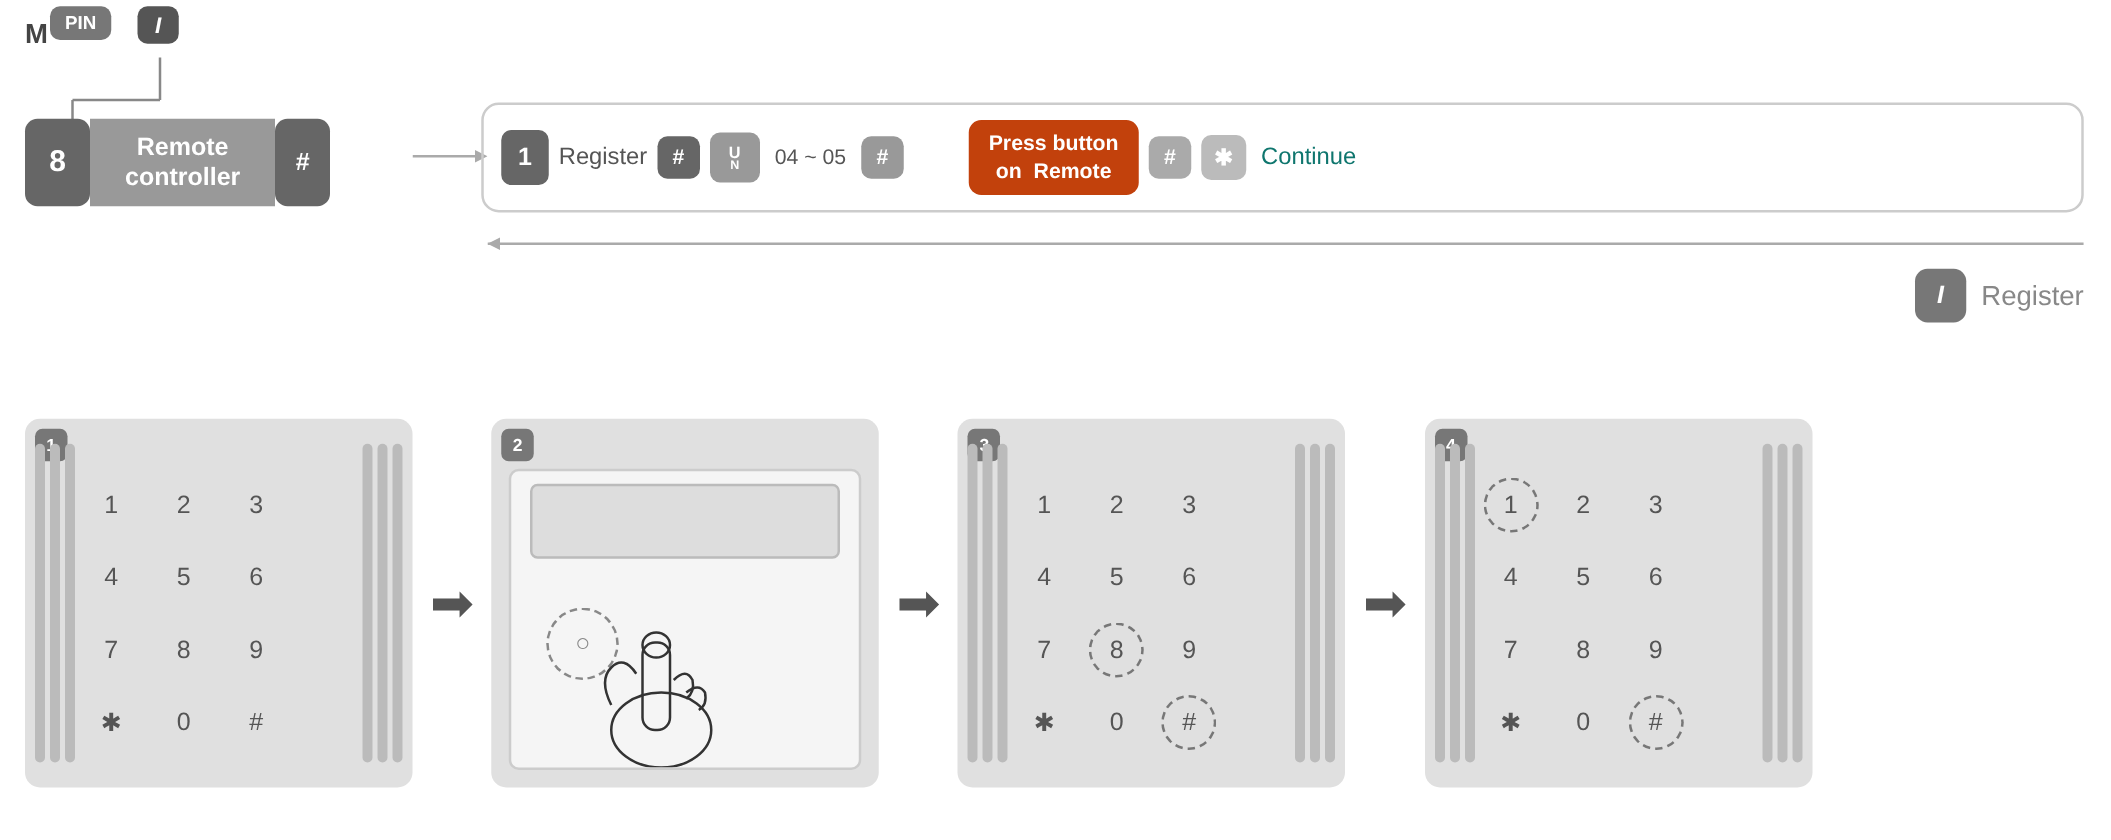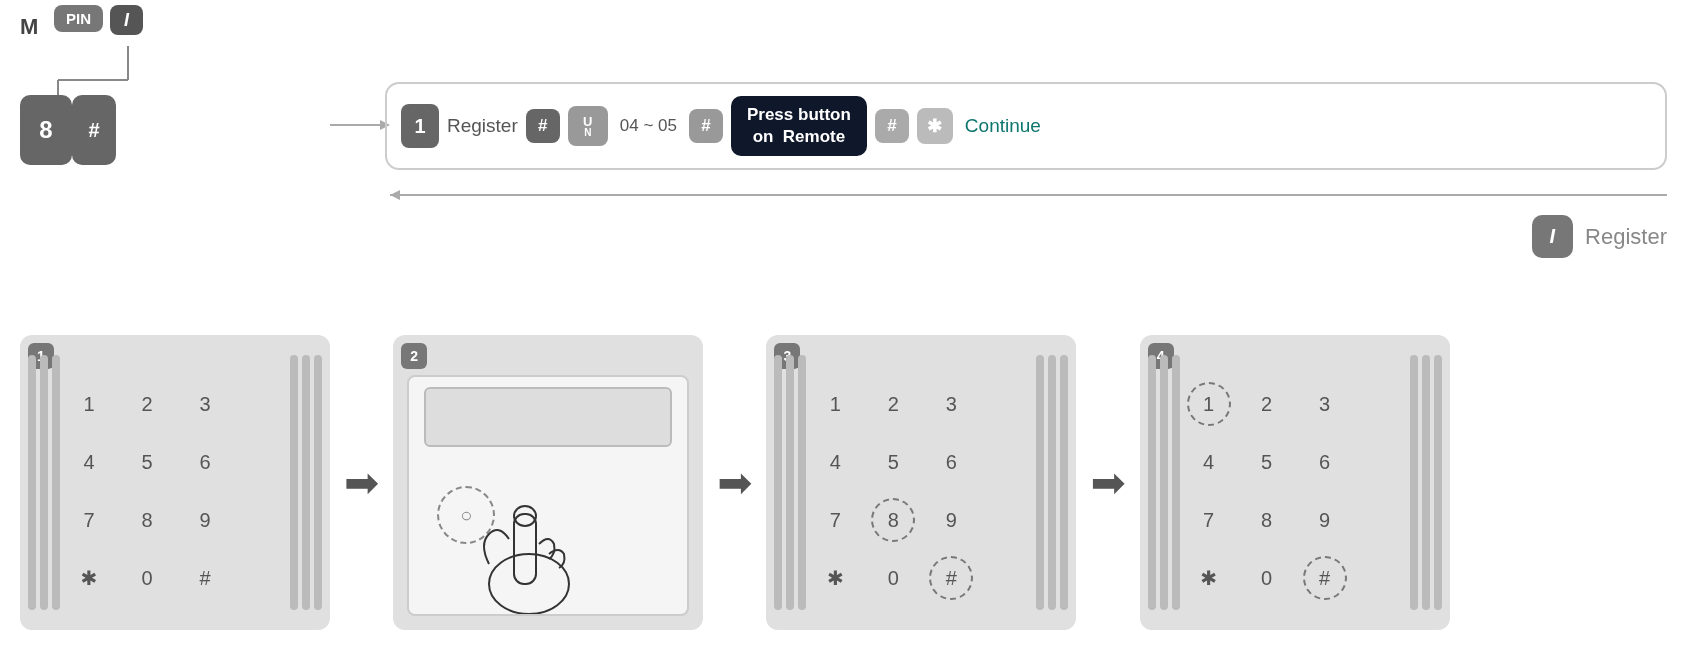--- a/index.html
+++ b/index.html
@@ -19,38 +19,39 @@
       font-size: 20px;
       color: #555;
       background: transparent;
     }
   </style>
 </head>
 <body>
 
 <div style="position:absolute;top:14px;left:20px;font-size:22px;font-weight:bold;color:#444;">M</div>
 
-<div style="position:absolute;top:10px;left:54px;">
+<div style="position:absolute;top:10px;left:40px;">
   <span style="background:#777;color:#fff;border-radius:8px;padding:5px 12px;font-size:15px;font-weight:bold;">PIN</span>
 </div>
 
 <div style="position:absolute;top:10px;left:110px;">
   <span style="background:#555;color:#fff;border-radius:8px;padding:5px 14px;font-size:18px;font-weight:bold;font-style:italic;">I</span>
 </div>
 
 <svg style="position:absolute;top:10px;left:48px;width:120px;height:90px;">
   <line x1="80" y1="36" x2="80" y2="70" stroke="#888" stroke-width="2"></line>
   <line x1="80" y1="70" x2="10" y2="70" stroke="#888" stroke-width="2"></line>
   <line x1="10" y1="70" x2="10" y2="90" stroke="#888" stroke-width="2"></line>
 </svg>
 
 <div style="position:absolute;top:95px;left:20px;display:flex;align-items:center;gap:0;">
 
   <div style="background:#666;color:#fff;border-radius:10px;width:52px;height:70px;display:flex;align-items:center;justify-content:center;font-size:24px;font-weight:bold;">8</div>
 
+  <div style="background:#999;color:#fff;border-radius:0;padding:0 28px;height:70px;display:flex;align-items:center;justify-content:center;font-size:20px;font-weight:bold;text-align:center;line-height:1.2;">Remote<br>controller</div>
 
   <div style="background:#666;color:#fff;border-radius:10px;width:44px;height:70px;display:flex;align-items:center;justify-content:center;font-size:20px;font-weight:bold;">#</div>
 </div>
 
 <svg style="position:absolute;top:110px;left:330px;width:60px;height:30px;">
   <line x1="0" y1="15" x2="50" y2="15" stroke="#aaa" stroke-width="2"></line>
   <polygon points="50,10 60,15 50,20" fill="#aaa"></polygon>
 </svg>
 
 <div style="position:absolute;top:82px;left:385px;right:22px;border:2px solid #ccc;border-radius:14px;padding:12px 14px;display:flex;align-items:center;gap:8px;">
@@ -63,21 +64,21 @@
 
   <div style="background:#999;color:#fff;border-radius:8px;width:40px;height:40px;display:flex;align-items:center;justify-content:center;font-size:13px;font-weight:bold;line-height:1;flex-direction:column;">
     <span>U</span>
     <span style="font-size:10px;">N</span>
   </div>
 
   <span style="color:#555;font-size:17px;margin:0 4px;">04 ~ 05</span>
 
   <div style="background:#999;color:#fff;border-radius:8px;width:34px;height:34px;display:flex;align-items:center;justify-content:center;font-size:17px;font-weight:bold;">#</div>
 
-  <div style="background:#0f172a;color:#fff;border-radius:10px;padding:8px 16px;font-size:17px;font-weight:bold;text-align:center;line-height:1.3;min-height:54px;display:flex;align-items:center;justify-content:center;min-width:130px;">
+  <div style="background:#c2410c;color:#fff;border-radius:10px;padding:8px 16px;font-size:17px;font-weight:bold;text-align:center;line-height:1.3;min-height:54px;display:flex;align-items:center;justify-content:center;min-width:130px;margin-left:44px;">
     Press button<br>on&nbsp; Remote
   </div>
 
   <div style="background:#aaa;color:#fff;border-radius:8px;width:34px;height:34px;display:flex;align-items:center;justify-content:center;font-size:17px;font-weight:bold;">#</div>
 
   <div style="background:#bbb;color:#fff;border-radius:8px;width:36px;height:36px;display:flex;align-items:center;justify-content:center;font-size:18px;font-weight:bold;">✱</div>
 
   <span style="color:#0f766e;font-size:19px;margin:0 4px;">Continue</span>
 
 </div>

